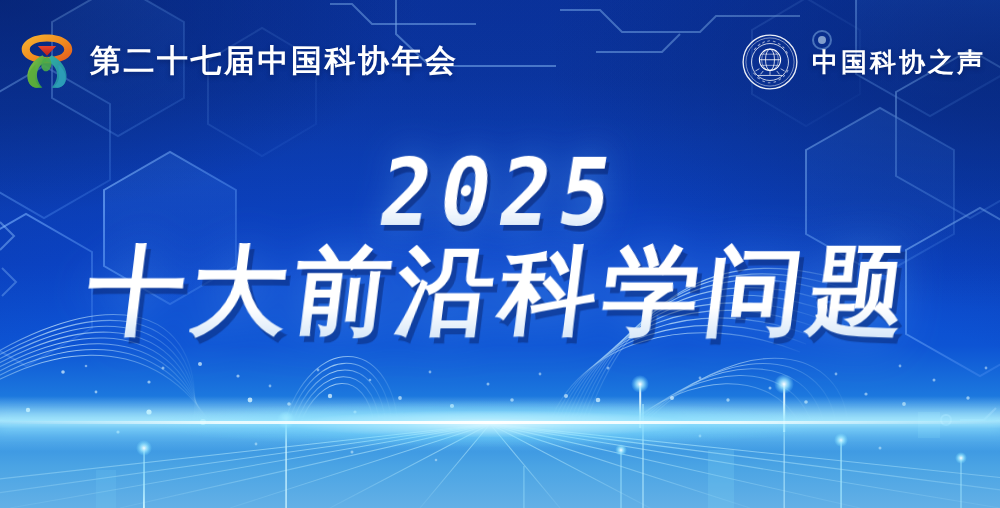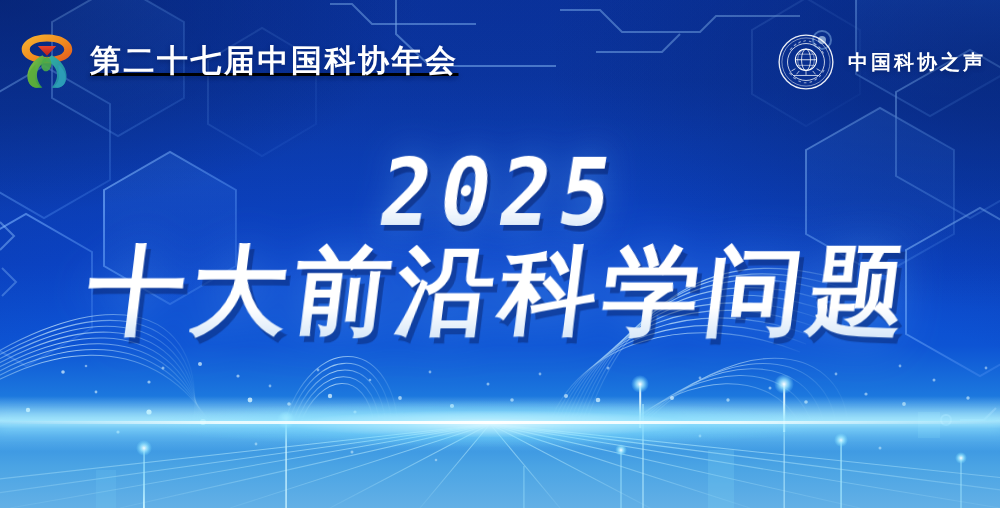--- a/index.html
+++ b/index.html
@@ -40,31 +40,31 @@
   .horizon-line{
     position:absolute;left:0;right:0;top:421px;height:3px;
     background:linear-gradient(90deg, rgba(160,235,255,.1) 0%, rgba(235,252,255,.95) 22%, #ffffff 49%, rgba(235,252,255,.95) 74%, rgba(160,235,255,.15) 100%);
     box-shadow:0 0 14px 3px rgba(150,230,255,.75);
     pointer-events:none;
   }
 
   
   .header{position:absolute;top:0;left:0;right:0;height:118px;}
 
-  .brand-left{position:absolute;left:18px;top:30px;display:flex;align-items:center;gap:14px;text-decoration:underline;}
+  .brand-left{position:absolute;left:18px;top:30px;display:flex;align-items:center;gap:14px;}
   .cast-logo{width:58px;height:62px;flex:none;}
   .brand-left-text{
     font-size:31px;font-weight:700;color:#ffffff;letter-spacing:2.5px;
     white-space:nowrap;text-shadow:0 2px 5px rgba(0,20,70,.45);
   }
 
   .brand-right{position:absolute;right:14px;top:34px;display:flex;align-items:center;gap:14px;}
   .seal-logo{width:56px;height:56px;flex:none;}
   .brand-right-text{
-    font-size:20px;font-weight:700;color:#fff;letter-spacing:3px;white-space:nowrap;
+    font-size:26px;font-weight:700;color:#fff;letter-spacing:3px;white-space:nowrap;
     font-family:Liberation Mono, monospace;
     text-shadow:0 2px 5px rgba(0,20,70,.45);
   }
 
   
   .title-block{position:absolute;left:0;right:0;top:150px;text-align:center;}
 
   .year{
     display:inline-block;
     font-size:84px;line-height:1;font-weight:900;

